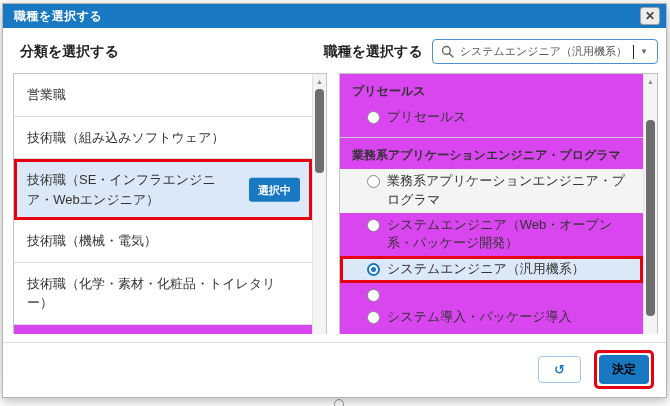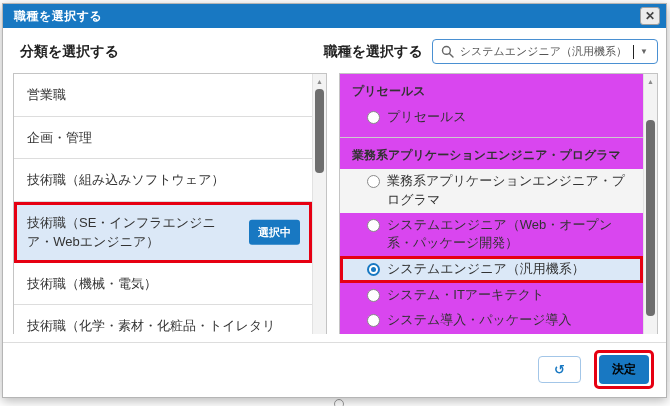--- a/index.html
+++ b/index.html
@@ -121,21 +121,20 @@
             <span class="dd-arrow">▼</span>
           </div>
         </div>
       </div>
 
       <div class="lists-row">
 
         <div class="list-box left">
           <div id="left-list-items">
               <div class="cat-row"><span>営業職</span></div>
-              <div class="cat-row"><span>企画・管理</span></div>
               <div class="cat-row"><span>技術職（組み込みソフトウェア）</span></div>
               <div class="cat-row selected"><span>技術職（SE・インフラエンジニア・Webエンジニア）</span><span class="badge">選択中</span></div>
               <div class="cat-row"><span>技術職（機械・電気）</span></div>
               <div class="cat-row"><span>技術職（化学・素材・化粧品・トイレタリー）</span></div>
             </div>
           <div class="vscroll">
             <div class="arr up">▲</div>
             <div class="thumb left-thumb"></div>
 
           </div>
@@ -159,21 +158,20 @@
                 <div class="job-option">
                   <span class="radio"></span>
                   <span>システムエンジニア（Web・オープン系・パッケージ開発）</span>
                 </div>
                 <div class="job-option checked highlighted">
                   <span class="radio"></span>
                   <span>システムエンジニア（汎用機系）</span>
                 </div>
                 <div class="job-option">
                   <span class="radio"></span>
-                  <span>システム・ITアーキテクト</span>
                 </div>
                 <div class="job-option">
                   <span class="radio"></span>
                   <span>システム導入・パッケージ導入</span>
                 </div>
                 <div class="job-option"></div>
               </div>
             </div>
           <div class="vscroll">
             <div class="arr up">▲</div>

